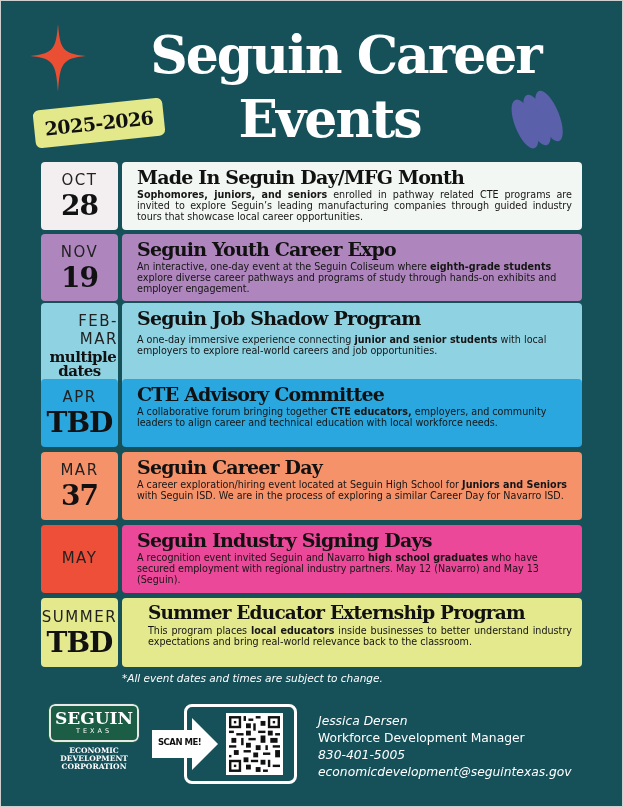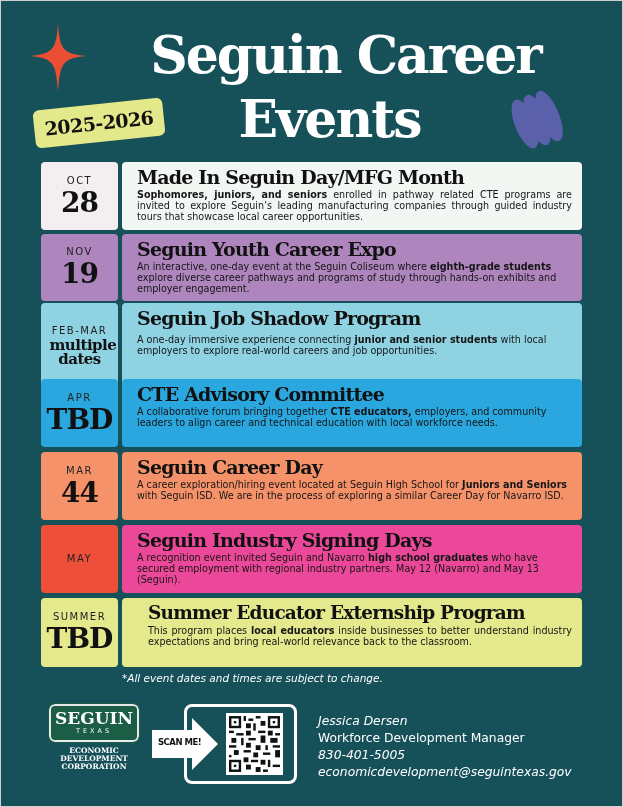--- a/index.html
+++ b/index.html
@@ -32,21 +32,21 @@
   }
   .sparkle { position: absolute; left: 30px; top: 24px; width: 56px; height: 68px; }
   .squiggle { position: absolute; left: 505px; top: 82px; width: 62px; height: 70px; }
 
   
   .event-row { position: absolute; left: 41px; width: 541px; display: flex; gap: 4px; }
   .date-box {
     width: 77px; height: 100%; border-radius: 4px;
     display: flex; flex-direction: column; align-items: center; justify-content: center;
   }
-  .date-month { font-size: 10px; letter-spacing: 1.5px; color: #222; margin-bottom: 2px; text-align: right; }
+  .date-month { font-size: 15px; letter-spacing: 1.5px; color: #222; margin-bottom: 2px; text-align: right; }
   .date-day {
     font-family: "DejaVu Serif", serif; font-weight: bold; font-size: 28px; line-height: 30px; color: #111;
     letter-spacing: -1px;
   }
   .date-day.small { font-size: 15px; line-height: 14px; text-align: center; letter-spacing: -0.5px; }
   .content-box {
     flex: 1; height: 100%; border-radius: 4px; padding: 3px 10px 0 15px;
   }
   .event-title {
     font-family: "DejaVu Serif", serif; font-weight: bold; font-size: 19px; line-height: 24px;
@@ -150,21 +150,21 @@
   </div>
   <div class="content-box" style="background:#29a7de">
     <div class="event-title">CTE Advisory Committee</div>
     <div class="event-desc" style="text-align:left"><span>A collaborative forum bringing together </span><b>CTE educators,</b><span> employers, and community leaders to align career and technical education with local workforce needs.</span></div>
   </div>
 </div>
 
 <div class="event-row" style="top:452px;height:68px;">
   <div class="date-box" style="background:#f5926a">
     <div class="date-month">MAR</div>
-    <div class="date-day">44</div>
+    <div class="date-day">37</div>
   </div>
   <div class="content-box" style="background:#f5926a">
     <div class="event-title">Seguin Career Day</div>
     <div class="event-desc" style="text-align:left"><span>A career exploration/hiring event located at Seguin High School  for </span><b>Juniors and Seniors</b><span> with Seguin ISD. We are in the process of exploring a similar Career Day for Navarro ISD.</span></div>
   </div>
 </div>
 
 <div class="event-row" style="top:525px;height:68px;">
   <div class="date-box" style="background:#ee4f38">
     <div class="date-month">MAY</div>

